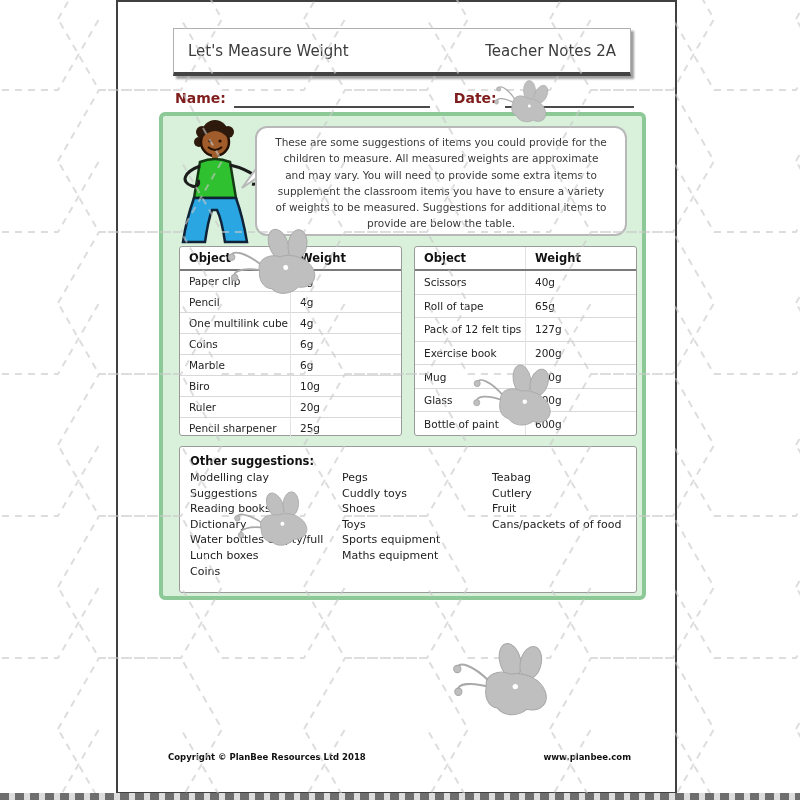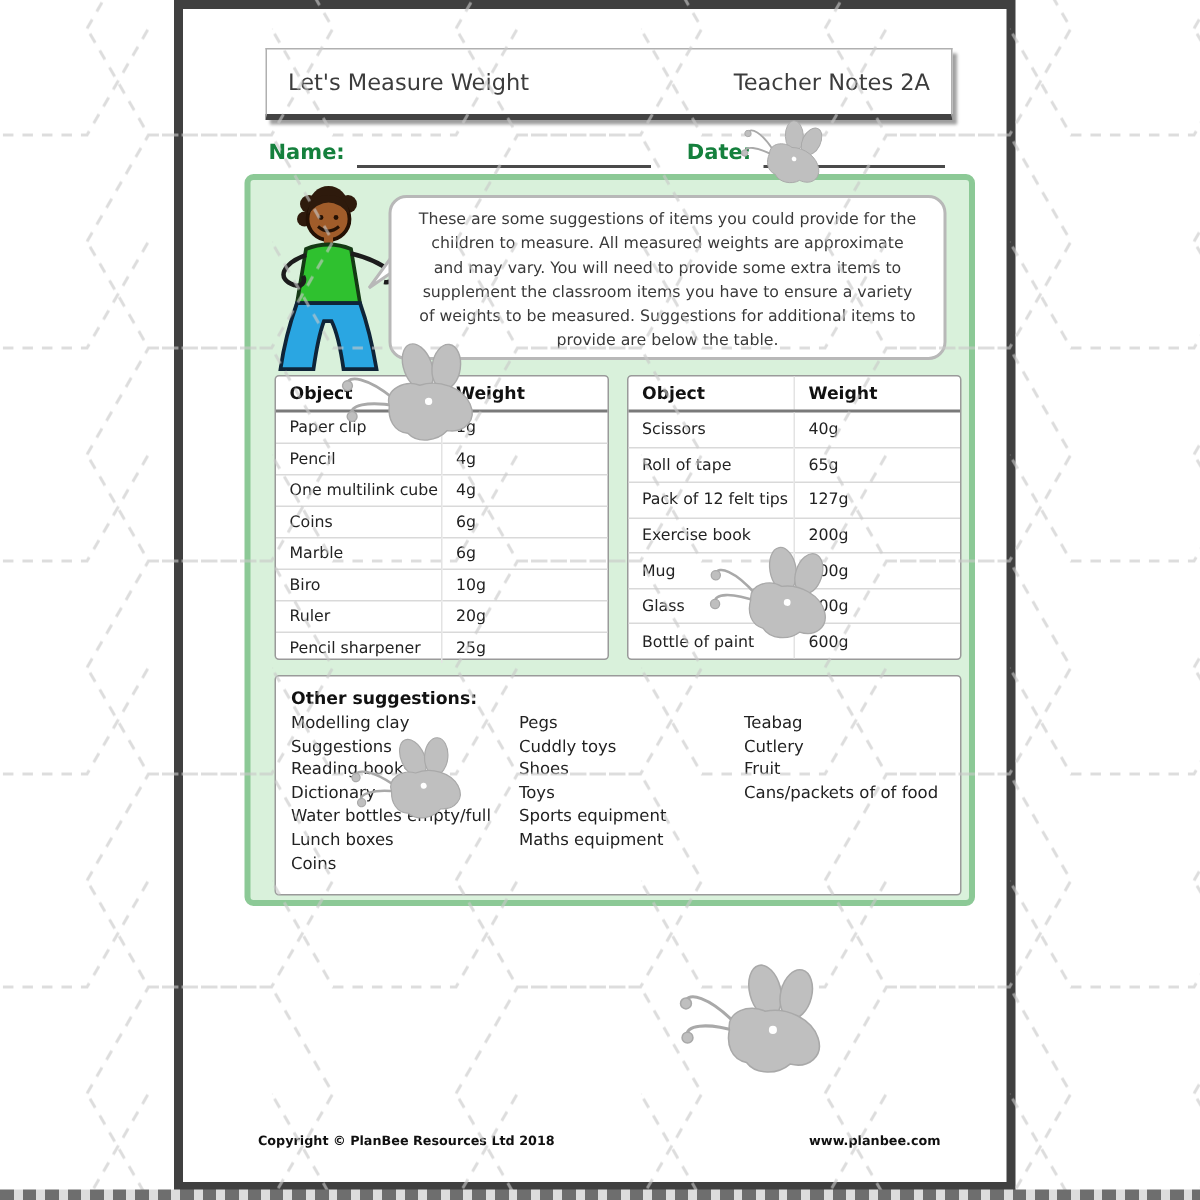--- a/index.html
+++ b/index.html
@@ -2,31 +2,31 @@
 <html><head>
 <meta charset="utf-8">
 <style>
   html,body{margin:0;padding:0;background:#fff;}
   .canvas{position:relative;width:800px;height:800px;overflow:hidden;
           font-family:"DejaVu Sans","Liberation Sans",sans-serif;color:#2e2e2e;background:#fff;}
   svg{display:block;}
 
   
   .frame{position:absolute;left:116px;top:0;width:561px;height:794px;
-         border:6px solid #404040;box-sizing:border-box;padding-left:48px;}
+         border:2px solid #404040;box-sizing:border-box;padding-left:48px;}
 
   
   .title-box{position:absolute;left:55px;top:26px;width:458px;height:48px;background:#fff;
              border:1px solid #b0b0b0;border-bottom:4px solid #434343;box-sizing:border-box;
              box-shadow:3px 3px 2px #9f9f9f;display:flex;align-items:center;justify-content:space-between;
              padding:0 14px;font-size:15px;color:#3c3c3c;}
 
   
   .namedate{position:absolute;left:57px;top:84px;right:41px;height:22px;display:flex;align-items:flex-end;
-            font-weight:bold;font-size:14px;color:#15803d;}
+            font-weight:bold;font-size:14px;color:#7f1d1d;}
   .namedate .lbl{margin-right:8px;line-height:20px;}
   .blank{border-bottom:2px solid #4a4a4a;height:15px;}
   .blank.name{width:196px;margin-right:24px;}
   .blank.date{flex:1;}
 
   
   .greenbox{position:absolute;left:41px;top:110px;width:487px;height:488px;box-sizing:border-box;
             background:#d9f1db;border:4px solid #8cc996;border-radius:6px;}
   .kid{position:absolute;left:6px;top:2px;width:92px;height:132px;}
   .bubble{position:absolute;left:92px;top:10px;width:372px;height:110px;box-sizing:border-box;

